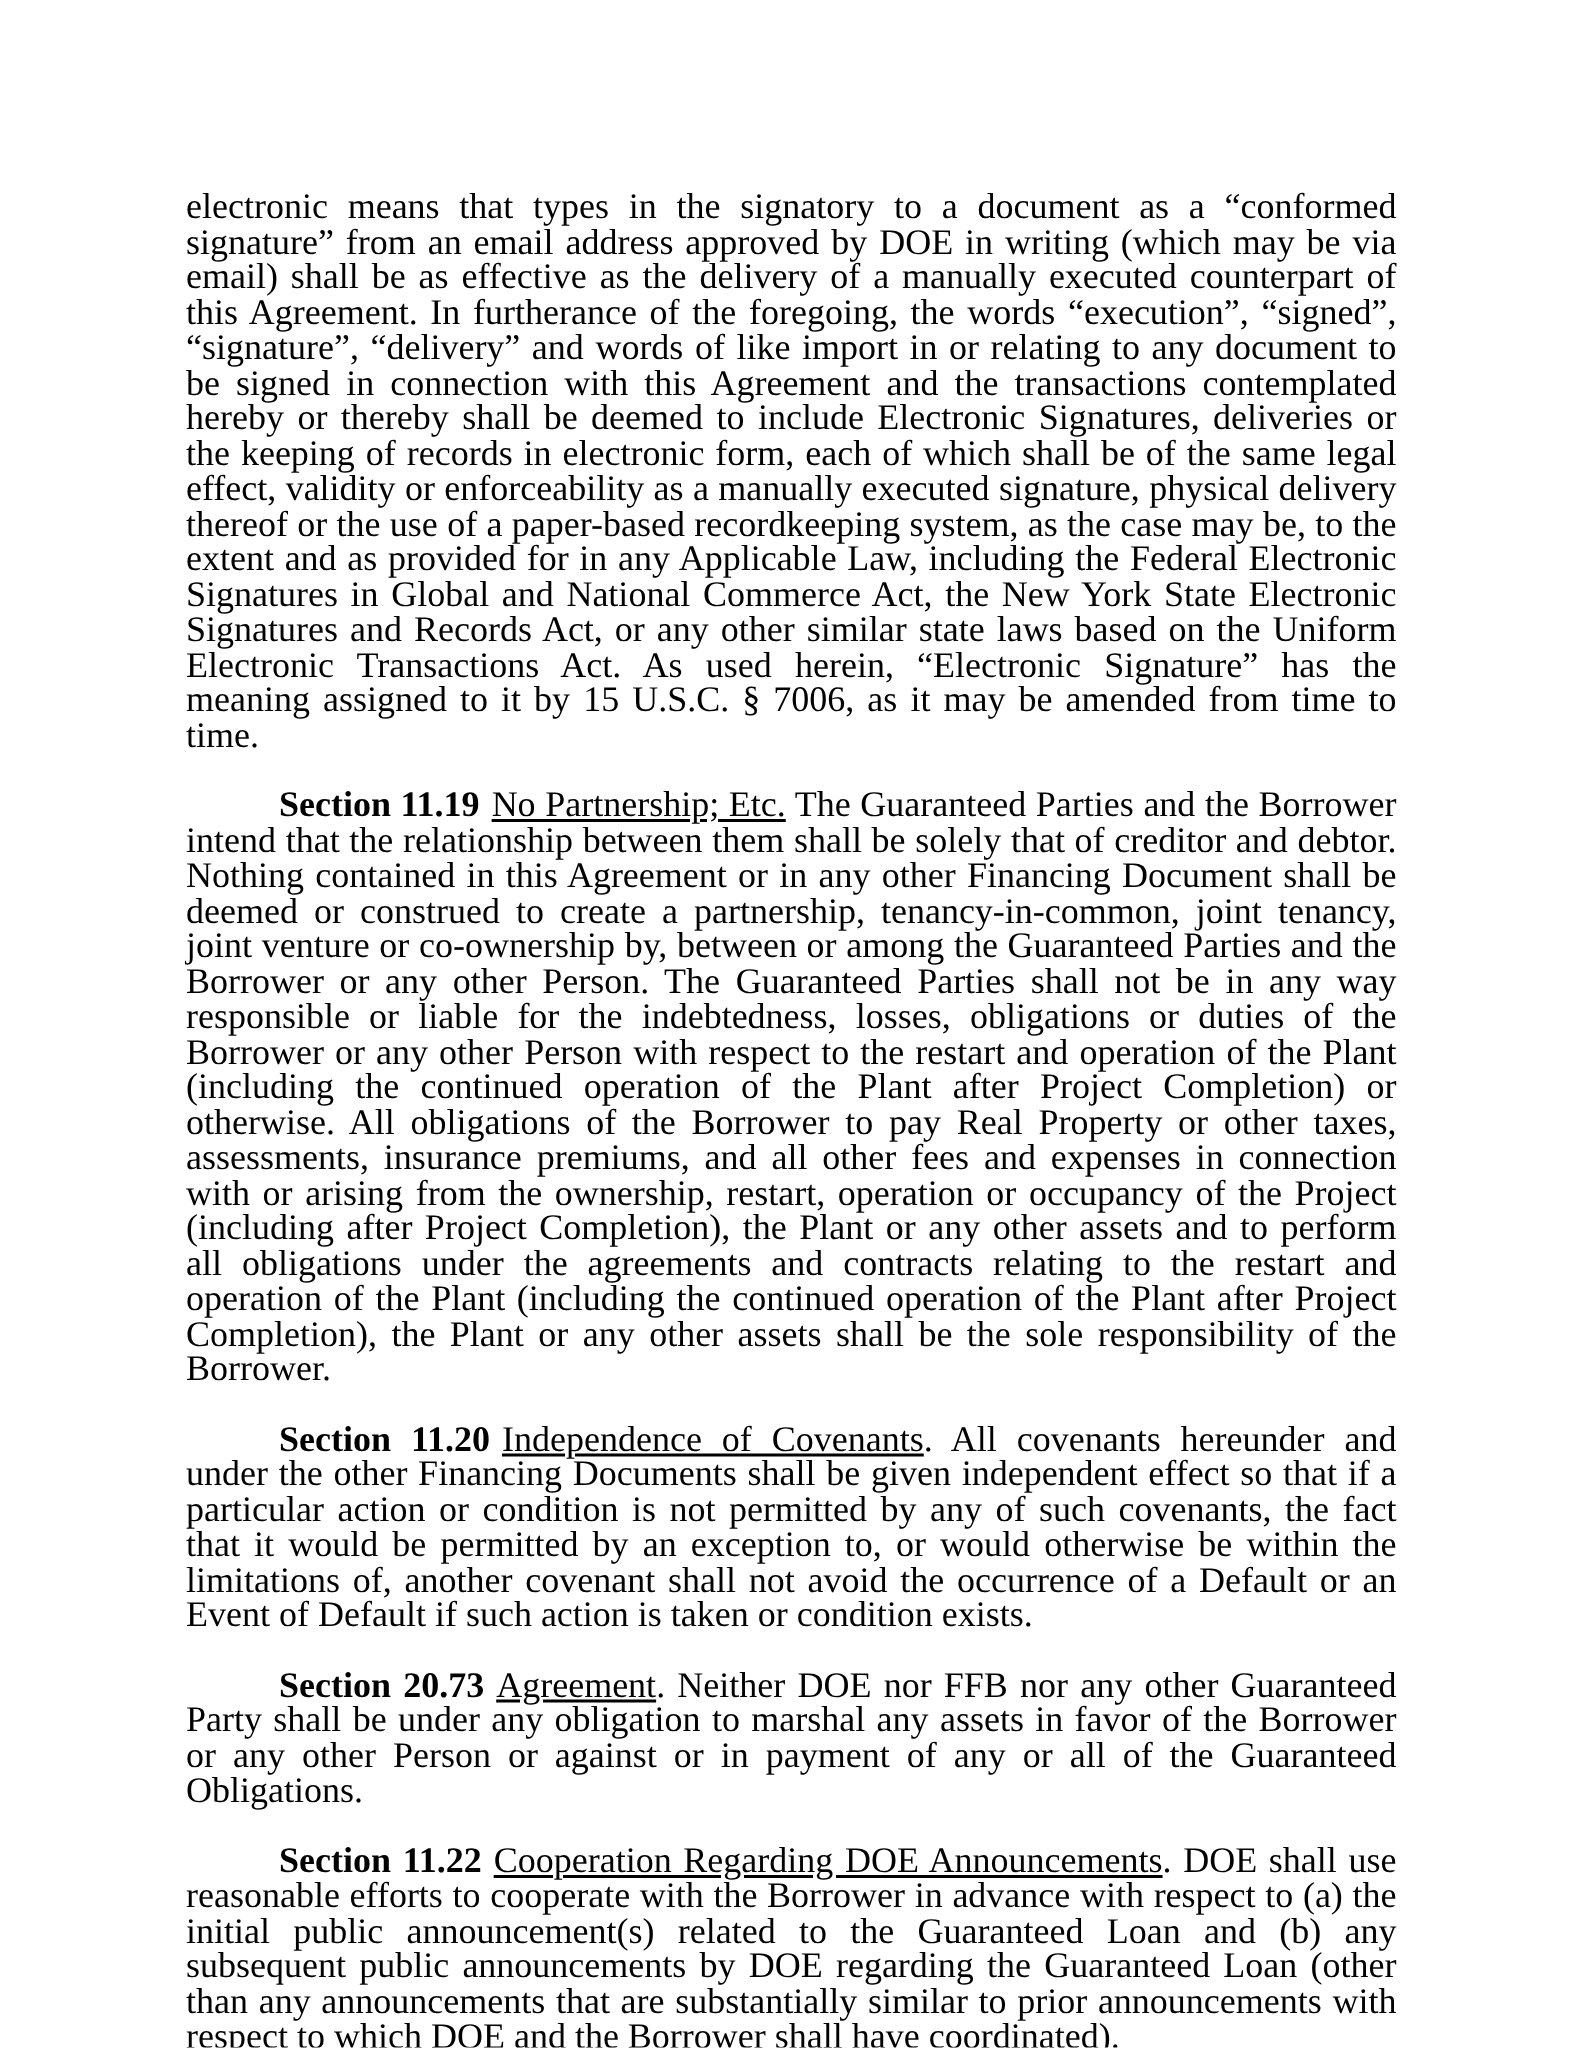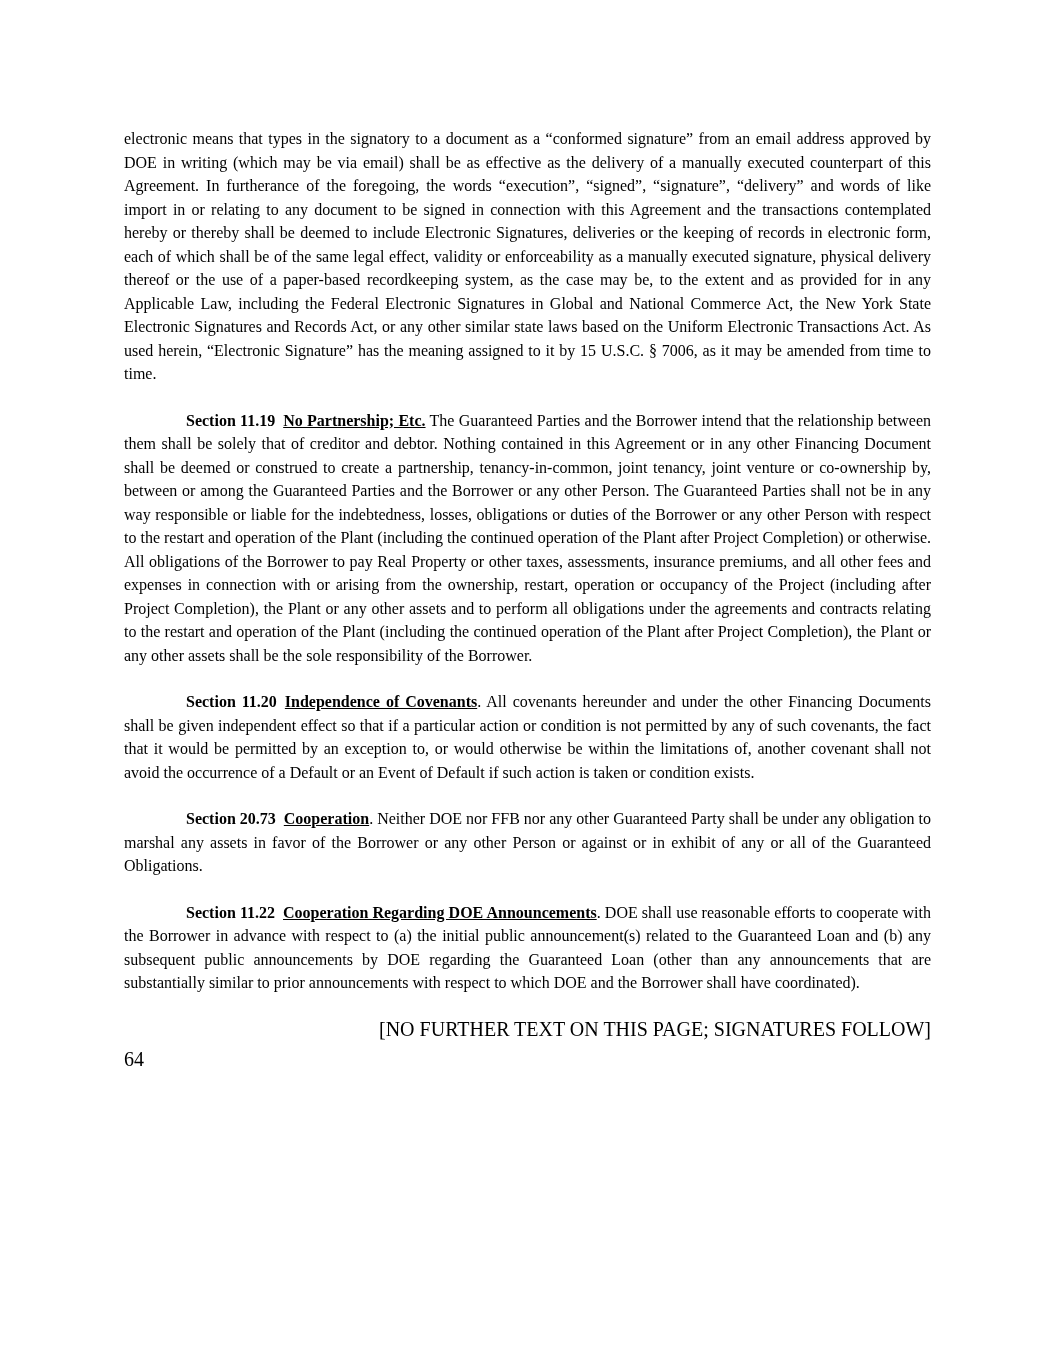--- a/index.html
+++ b/index.html
@@ -10,28 +10,28 @@
     overflow: hidden;
     font-family: "Liberation Serif", "DejaVu Serif", serif;
     color: #000000;
   }
   .page {
     width: 1055px;
     height: 1365px;
     padding: 127px 124px 0 124px;
   }
   p.para {
-    font-size: 16px;
+    font-size: 24px;
     line-height: 23.5px;
     text-align: justify;
     margin-bottom: 23px;
   }
   p.section { text-indent: 62px; }
   .bold { font-weight: bold; }
-  .bu { font-weight: bold; text-decoration: underline; }
+  .bu { font-weight: normal; text-decoration: underline; }
   .heading-gap { margin-left: 8px; }
   p.center-line {
     font-size: 20px;
     line-height: 23.5px;
     text-align: right;
     margin-bottom: 0;
   }
   p.page-number {
     font-size: 20px;
     line-height: 23.5px;
@@ -49,21 +49,21 @@
 <body>
 
 <div class="page">
 
   <p class="para">electronic means that types in the signatory to a document as a “conformed signature” from an email address approved by DOE in writing (which may be via email) shall be as effective as the delivery of a manually executed counterpart of this Agreement. In furtherance of the foregoing, the words “execution”, “signed”, “signature”, “delivery” and words of like import in or relating to any document to be signed in connection with this Agreement and the transactions contemplated hereby or thereby shall be deemed to include Electronic Signatures, deliveries or the keeping of records in electronic form, each of which shall be of the same legal effect, validity or enforceability as a manually executed signature, physical delivery thereof or the use of a paper-based recordkeeping system, as the case may be, to the extent and as provided for in any Applicable Law, including the Federal Electronic Signatures in Global and National Commerce Act, the New York State Electronic Signatures and Records Act, or any other similar state laws based on the Uniform Electronic Transactions Act. As used herein, “Electronic Signature” has the meaning assigned to it by 15 U.S.C. § 7006, as it may be amended from time to time.</p>
 
   <p class="para section"><span class="bold">Section 11.19</span><span class="bu heading-gap">No Partnership; Etc.</span><span> The Guaranteed Parties and the Borrower intend that the relationship between them shall be solely that of creditor and debtor. Nothing contained in this Agreement or in any other Financing Document shall be deemed or construed to create a partnership, tenancy-in-common, joint tenancy, joint venture or co-ownership by, between or among the Guaranteed Parties and the Borrower or any other Person. The Guaranteed Parties shall not be in any way responsible or liable for the indebtedness, losses, obligations or duties of the Borrower or any other Person with respect to the restart and operation of the Plant (including the continued operation of the Plant after Project Completion) or otherwise. All obligations of the Borrower to pay Real Property or other taxes, assessments, insurance premiums, and all other fees and expenses in connection with or arising from the ownership, restart, operation or occupancy of the Project (including after Project Completion), the Plant or any other assets and to perform all obligations under the agreements and contracts relating to the restart and operation of the Plant (including the continued operation of the Plant after Project Completion), the Plant or any other assets shall be the sole responsibility of the Borrower.</span></p>
 
   <p class="para section"><span class="bold">Section 11.20</span><span class="bu heading-gap">Independence of Covenants</span><span>. All covenants hereunder and under the other Financing Documents shall be given independent effect so that if a particular action or condition is not permitted by any of such covenants, the fact that it would be permitted by an exception to, or would otherwise be within the limitations of, another covenant shall not avoid the occurrence of a Default or an Event of Default if such action is taken or condition exists.</span></p>
 
-  <p class="para section"><span class="bold">Section 20.73</span><span class="bu heading-gap">Cooperation</span><span>. Neither DOE nor FFB nor any other Guaranteed Party shall be under any obligation to marshal any assets in favor of the Borrower or any other Person or against or in exhibit of any or all of the Guaranteed Obligations.</span></p>
+  <p class="para section"><span class="bold">Section 20.73</span><span class="bu heading-gap">Agreement</span><span>. Neither DOE nor FFB nor any other Guaranteed Party shall be under any obligation to marshal any assets in favor of the Borrower or any other Person or against or in payment of any or all of the Guaranteed Obligations.</span></p>
 
   <p class="para section"><span class="bold">Section 11.22</span><span class="bu heading-gap">Cooperation Regarding DOE Announcements</span><span>. DOE shall use reasonable efforts to cooperate with the Borrower in advance with respect to (a) the initial public announcement(s) related to the Guaranteed Loan and (b) any subsequent public announcements by DOE regarding the Guaranteed Loan (other than any announcements that are substantially similar to prior announcements with respect to which DOE and the Borrower shall have coordinated).</span></p>
 
   <p class="center-line">[NO FURTHER TEXT ON THIS PAGE; SIGNATURES FOLLOW]</p>
 
   <p class="page-number">64</p>
 
 
 </div>
 

